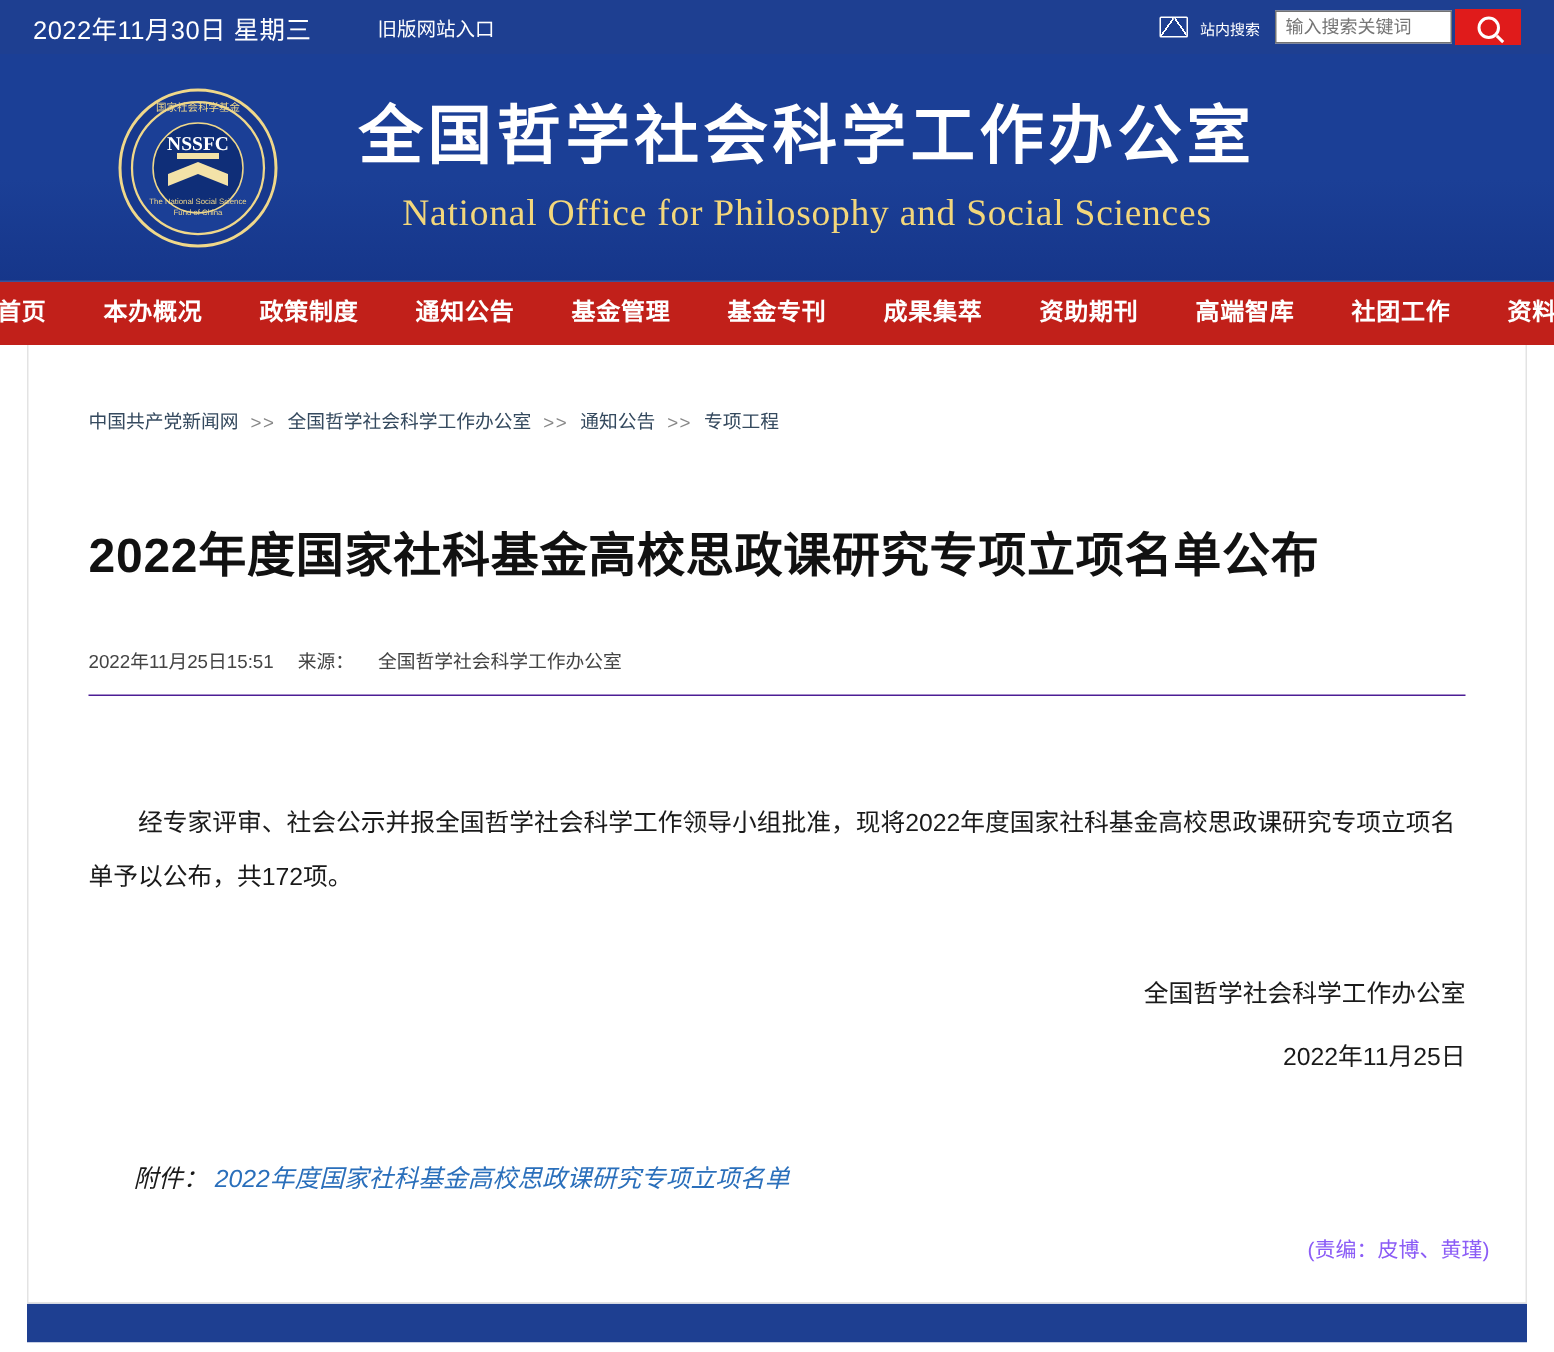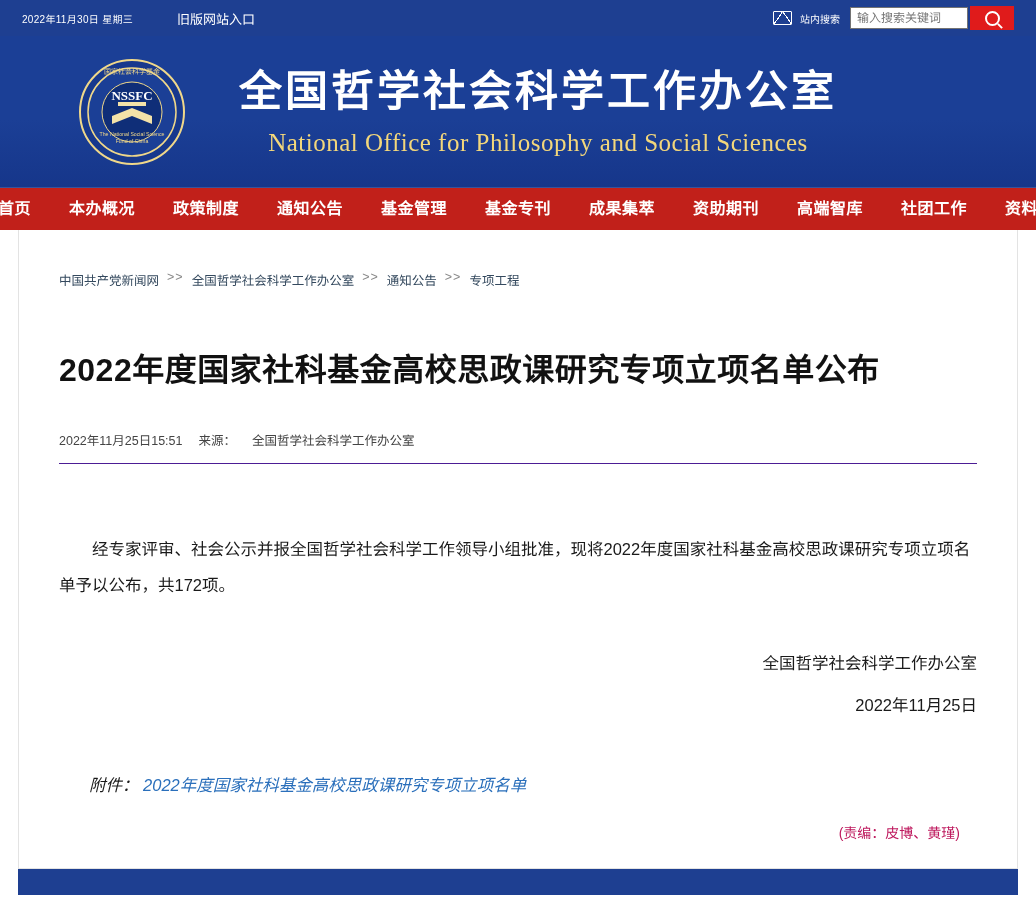--- a/index.html
+++ b/index.html
@@ -19,21 +19,21 @@
     height: 36px;
     background: #1e3f91;
     display: flex;
     align-items: center;
     color: #ffffff;
     font-size: 13px;
     padding: 0 22px;
     box-sizing: border-box;
   }
   .topbar .date {
-    font-size: 10px;
+    font-size: 17px;
     letter-spacing: .3px;
   }
   .topbar .oldsite {
     margin-left: 44px;
     font-size: 13px;
     cursor: pointer;
   }
   .topbar .spacer { flex: 1 1 auto; }
   .topbar .mail-icon {
     width: 17px;
@@ -172,21 +172,21 @@
     padding: 0 40px 0 40px;
     box-sizing: border-box;
     height: 639px;
     position: relative;
   }
   .breadcrumb {
     padding-top: 40px;
     font-size: 12.5px;
     color: #555555;
     display: flex;
-    align-items: flex-start;
+    align-items: flex-end;
     flex-wrap: wrap;
     gap: 0;
   }
   .breadcrumb a {
     color: #34495e;
     text-decoration: none;
     cursor: pointer;
   }
   .breadcrumb .sep {
     margin: 0 8px;
@@ -235,24 +235,24 @@
     padding-left: 30px;
     font-style: italic;
   }
   .attachment a {
     color: #2a6fbb;
     text-decoration: none;
     cursor: pointer;
   }
   .editor-line {
     position: absolute;
-    right: 57px;
+    right: 24px;
     bottom: 26px;
     font-size: 14px;
-    color: #be185d;
+    color: #8b5cf6;
   }
   .footer-bar {
     height: 26px;
     background: #1e3f91;
     margin: 0 18px;
   }
   .bottom-strip {
     height: 12px;
     background: #ffffff;
   }

